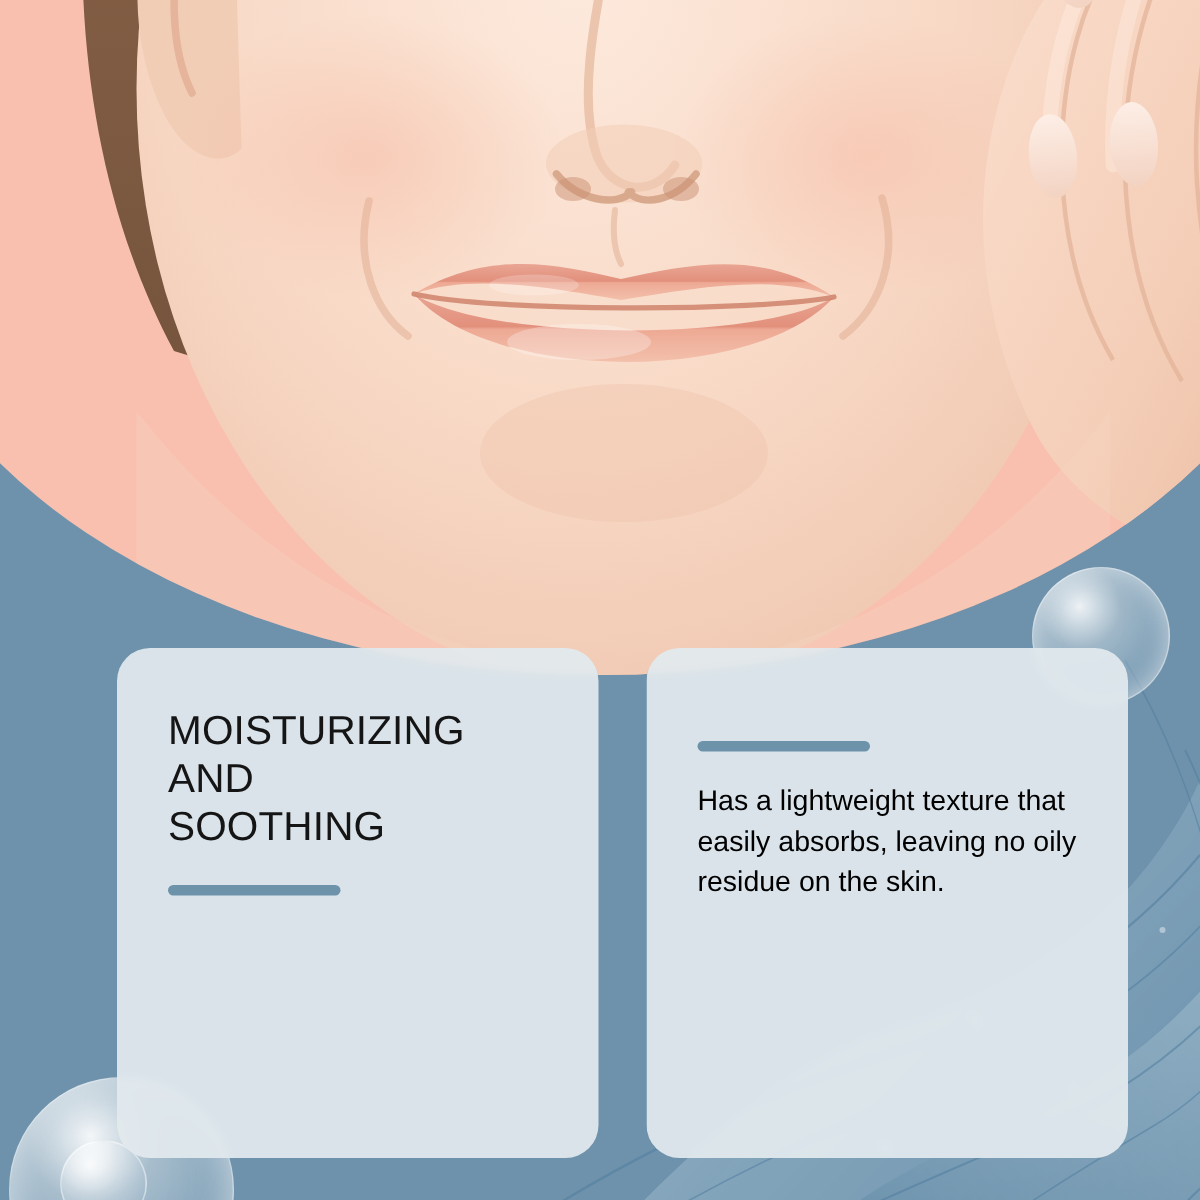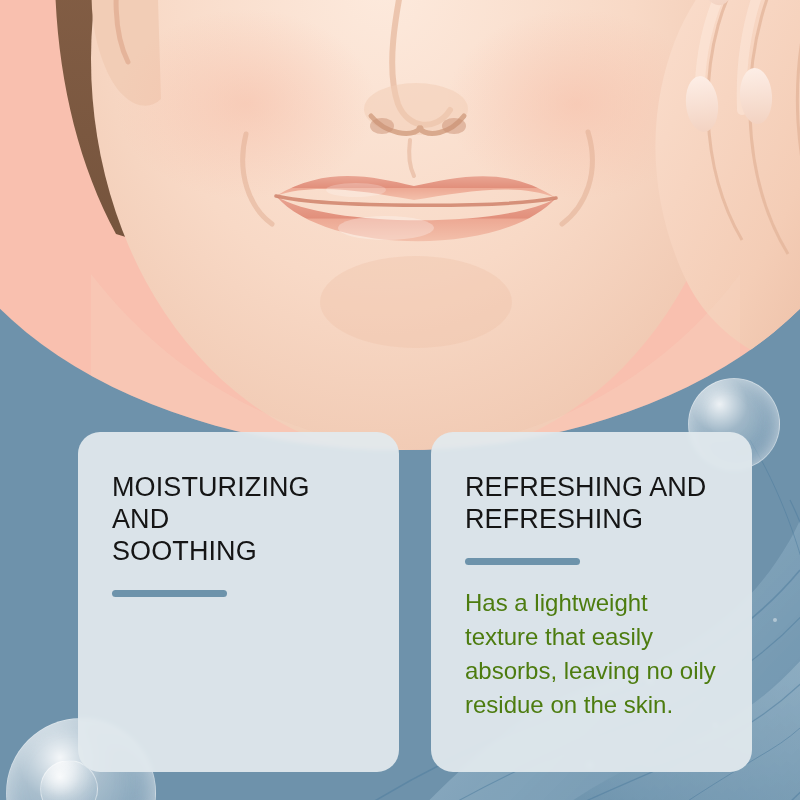--- a/index.html
+++ b/index.html
@@ -108,23 +108,23 @@
     white-space: pre-line;
   }
   .card-rule {
     width: 115px;
     height: 7px;
     border-radius: 4px;
     background: #6d93ab;
     margin: 22px 0 21px 0;
   }
   .card-body {
-    font-size: 24px;
+    font-size: 19px;
     line-height: 1.42;
-    color: #4d7c0f;
+    color: #000000;
     font-weight: 400;
   }
 </style>
 </head>
 <body>
 
 <div id="banner">
 
   <div class="water-splash">
     <svg viewBox="0 0 520 480" preserveAspectRatio="none" aria-hidden="true">
@@ -304,21 +304,19 @@
 
   <div class="cards">
 
     <div class="card">
       <div class="card-title">MOISTURIZING AND
 SOOTHING</div>
       <div class="card-rule"></div>
     </div>
 
     <div class="card">
-      <div class="card-title">REFRESHING AND
-REFRESHING</div>
       <div class="card-rule"></div>
       <div class="card-body">Has a lightweight texture that easily absorbs, leaving no oily residue on the skin.</div>
     </div>
 
   </div>
 
 </div>
 
 </body></html>

